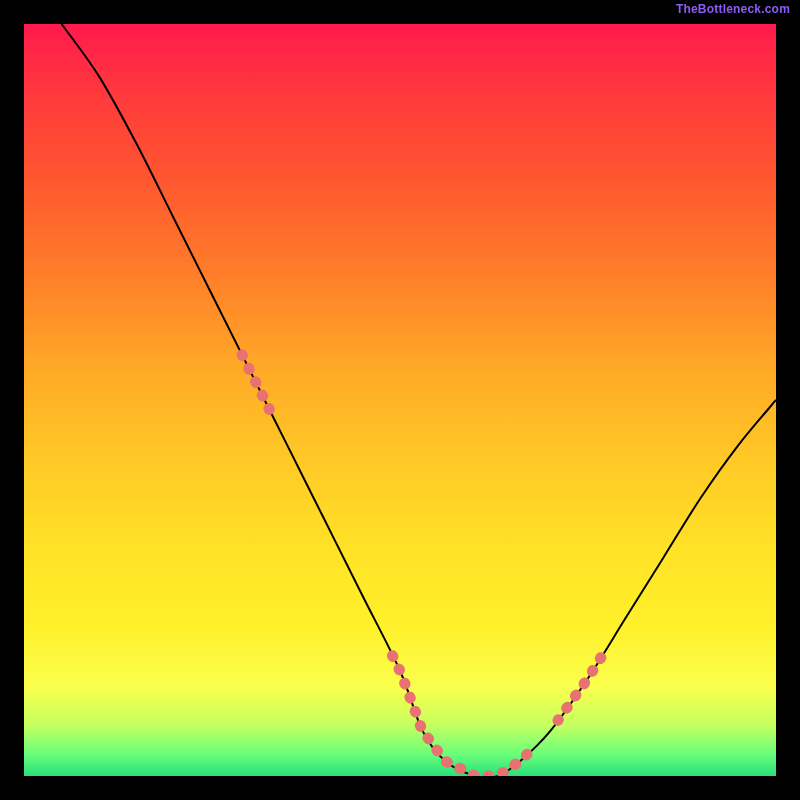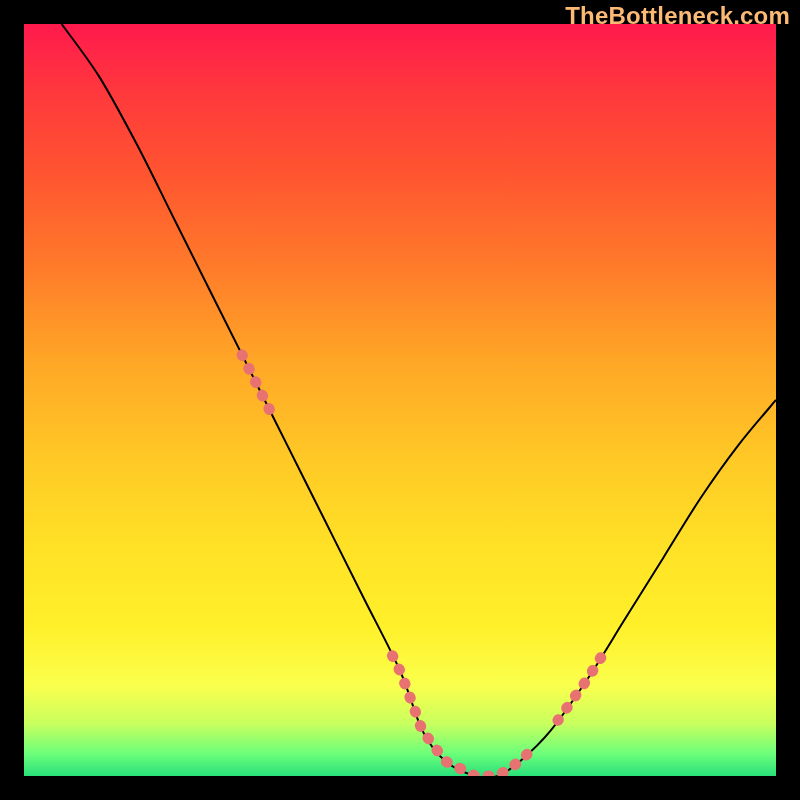--- a/index.html
+++ b/index.html
@@ -36,23 +36,23 @@
       #faff4d 88%,
       #c9ff5e 93%,
       #6dff7a 97%,
       #29e07a 100%);
   }
   .watermark {
     position: absolute;
     top: 2px;
     right: 10px;
     font-family: Arial, Helvetica, sans-serif;
-    font-size: 24px;
+    font-size: 12px;
     font-weight: 600;
-    color: #fdba74;
+    color: #8b5cf6;
     letter-spacing: 0.2px;
   }
   svg.curve {
     position: absolute;
     left: 0;
     top: 0;
     width: 752px;
     height: 752px;
   }
 </style>

